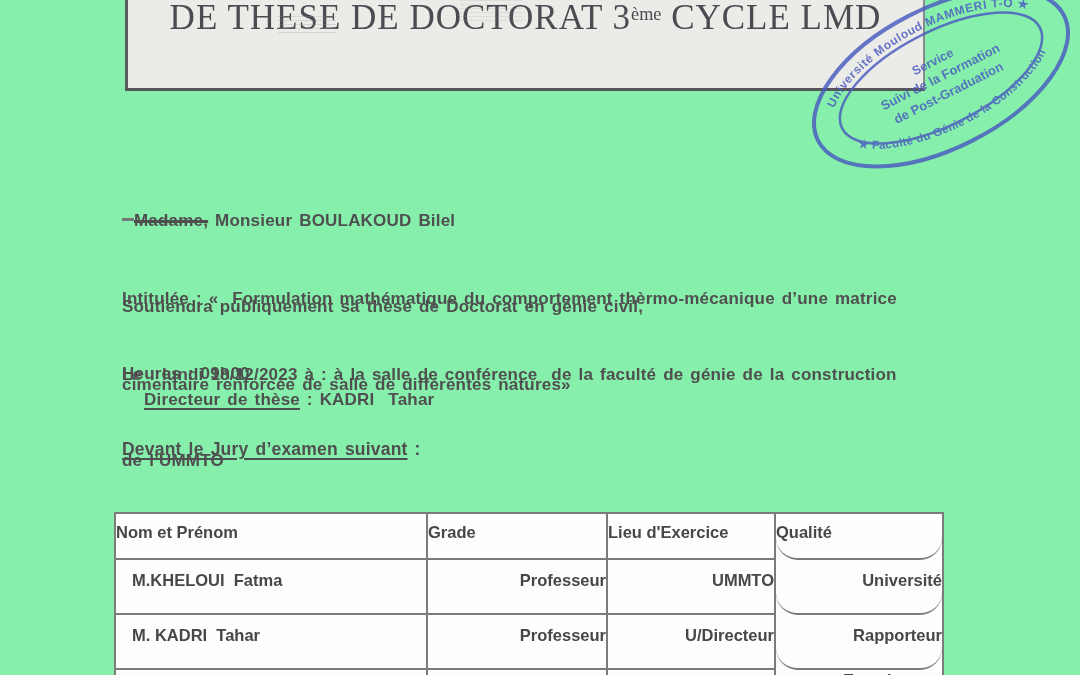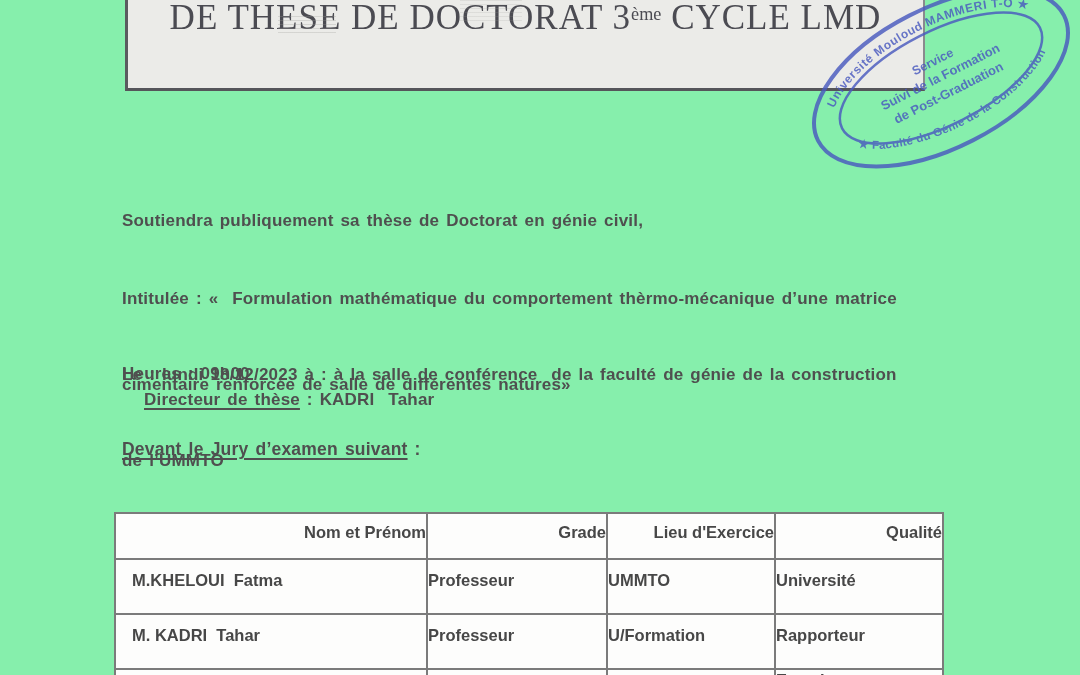--- a/index.html
+++ b/index.html
@@ -66,25 +66,25 @@
     grid-template-columns:312px 180px 168px 166px;
     color:#474747;font-weight:bold;font-size:16.5px;
     background:#fdfdfc;
   }
   .cell{
     border-right:2px solid #7b7b7b;
     border-bottom:2px solid #7b7b7b;
     box-sizing:border-box;
     white-space:pre-wrap;
   }
-  .cell.last{border-right:none;}
-  .th{height:46px;text-align:right;padding-top:9px;}
+  .cell.last{border-right:none;border-radius:22px;}
+  .th{height:46px;text-align:left;padding-top:9px;}
   .td{height:55px;padding-top:11px;}
   .td.name{text-align:left;padding-left:16px;}
-  .td.center{text-align:left;}
+  .td.center{text-align:right;}
   .td.partial{height:60px;padding-top:1px;border-bottom:none;}
 </style>
 </head>
 <body>
 
 <div class="page">
 
   <div class="header-box">
     <div class="header-title"><span>DE THESE DE DOCTORAT 3</span><span class="sup">ème</span><span> CYCLE LMD</span></div>
     <div class="smudge s1"></div>
@@ -103,20 +103,21 @@
       <text font-size="11.5" font-weight="bold" fill="#4a5abf" stroke="none" letter-spacing="0.3">
         <textPath href="#arcBot" startOffset="50%" text-anchor="middle">★ Faculté du Génie de la Construction</textPath>
       </text>
       <text x="0" y="-14" text-anchor="middle" font-size="12.5" font-weight="bold" fill="#4a5abf" stroke="none">Service</text>
       <text x="0" y="3" text-anchor="middle" font-size="13" font-weight="bold" fill="#4a5abf" stroke="none">Suivi de la Formation</text>
       <text x="0" y="21" text-anchor="middle" font-size="13" font-weight="bold" fill="#4a5abf" stroke="none">de Post-Graduation</text>
     </g>
   </svg>
 
   <div class="para" id="salutation">
+    <div><span class="strike-lead"></span><span class="struck">Madame,</span><span> Monsieur BOULAKOUD Bilel</span></div>
     <div>Soutiendra publiquement sa thèse de Doctorat en génie civil,</div>
   </div>
 
   <div class="para" id="intitulee">
     <div>Intitulée : «  Formulation mathématique du comportement thèrmo-mécanique d’une matrice</div>
     <div>cimentaire renforcée de salle de différentes natures»</div>
   </div>
 
   <div class="para" id="datepara">
     <div>Le : lundi 18/12/2023 à : à la salle de conférence  de la faculté de génie de la construction</div>
@@ -135,21 +136,21 @@
     <div class="cell th">Lieu d'Exercice</div>
     <div class="cell th last">Qualité</div>
 
     <div class="cell td name">M.KHELOUI  Fatma</div>
     <div class="cell td center">Professeur</div>
     <div class="cell td center">UMMTO</div>
     <div class="cell td center last">Université</div>
 
     <div class="cell td name">M. KADRI  Tahar</div>
     <div class="cell td center">Professeur</div>
-    <div class="cell td center">U/Formation</div>
+    <div class="cell td center">U/Directeur</div>
     <div class="cell td center last">Rapporteur</div>
 
     <div class="cell td partial name"></div>
     <div class="cell td partial center"></div>
     <div class="cell td partial center"></div>
     <div class="cell td partial center last">Examinateur</div>
   </div>
 
 </div>
 

